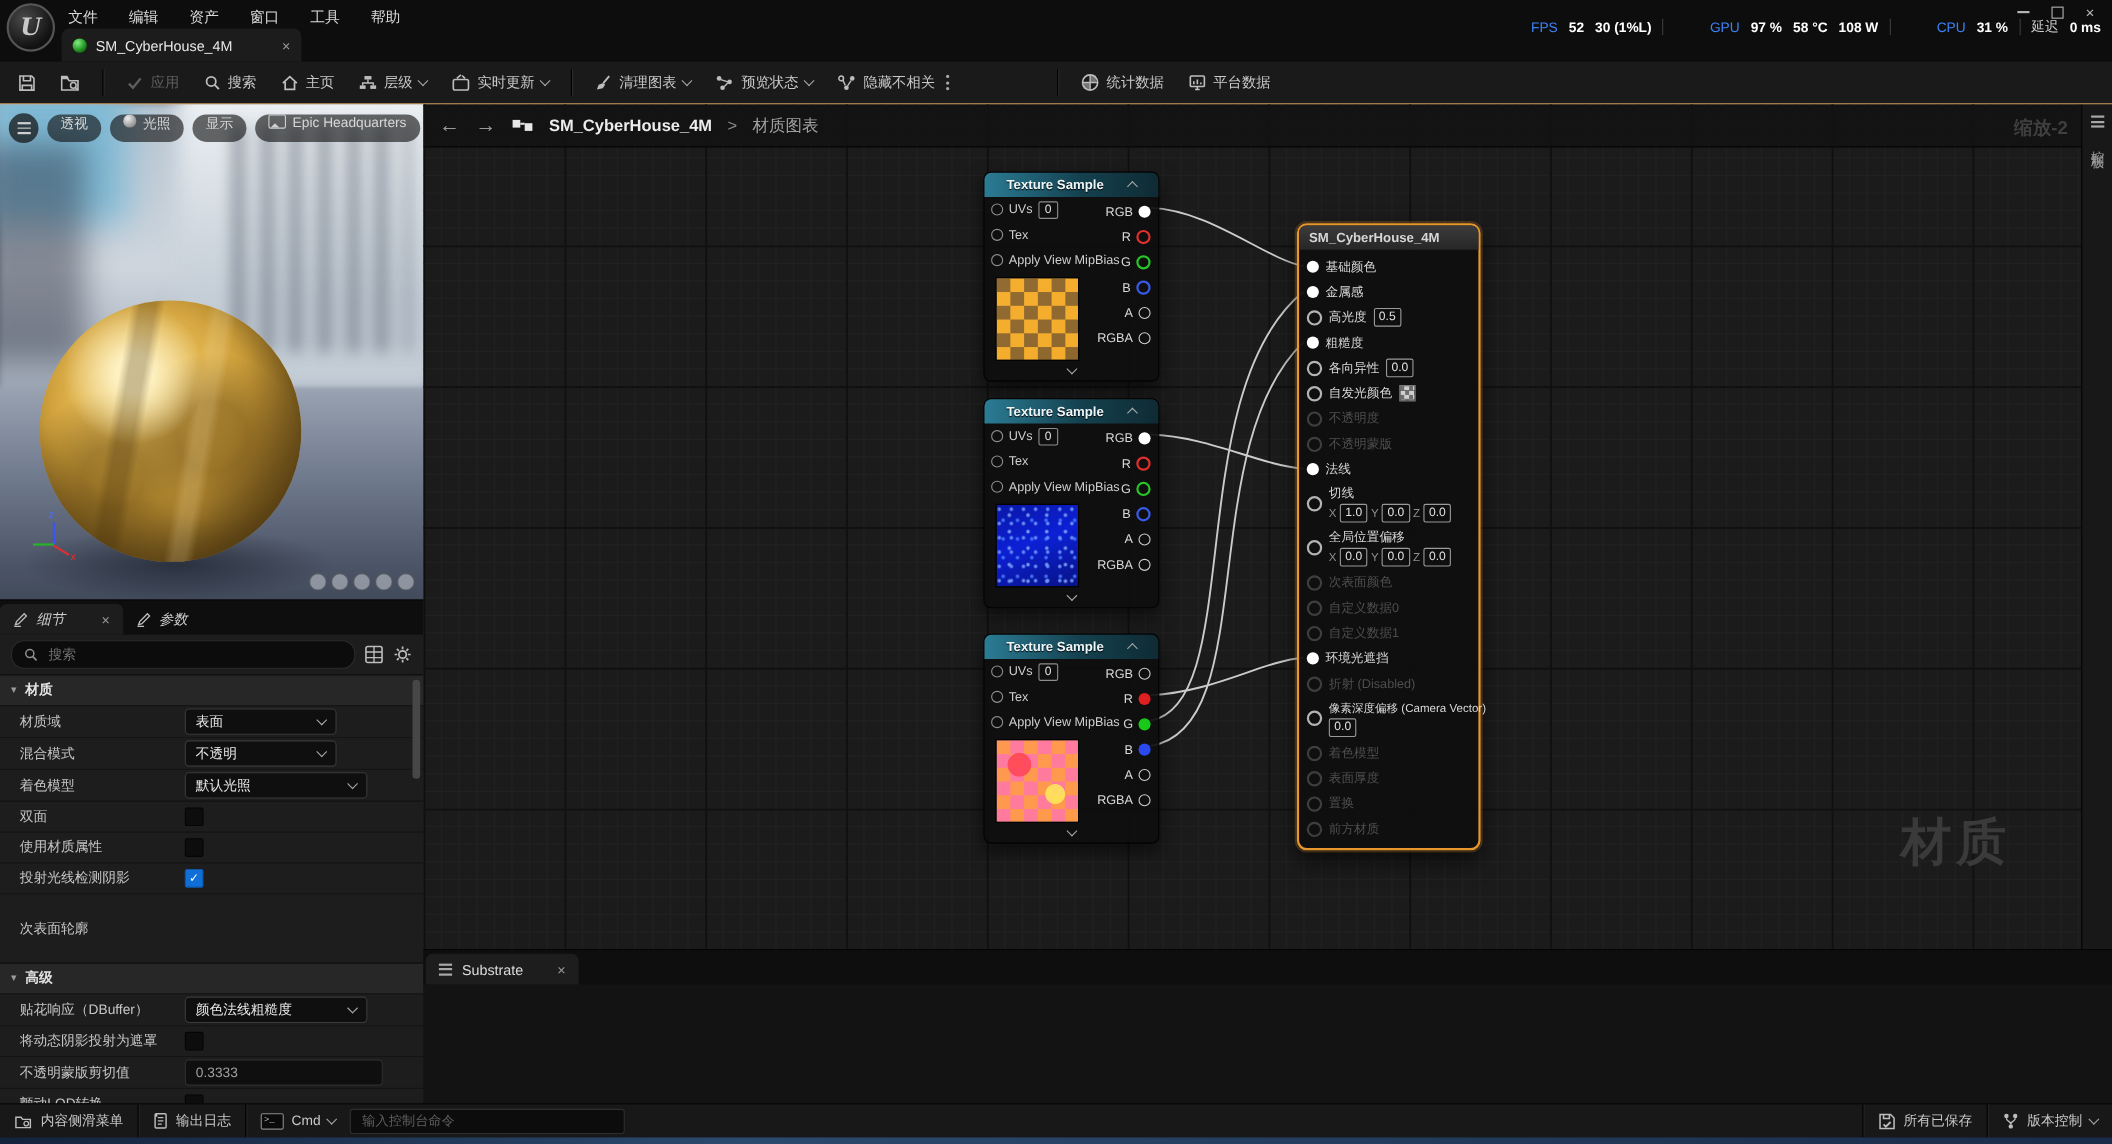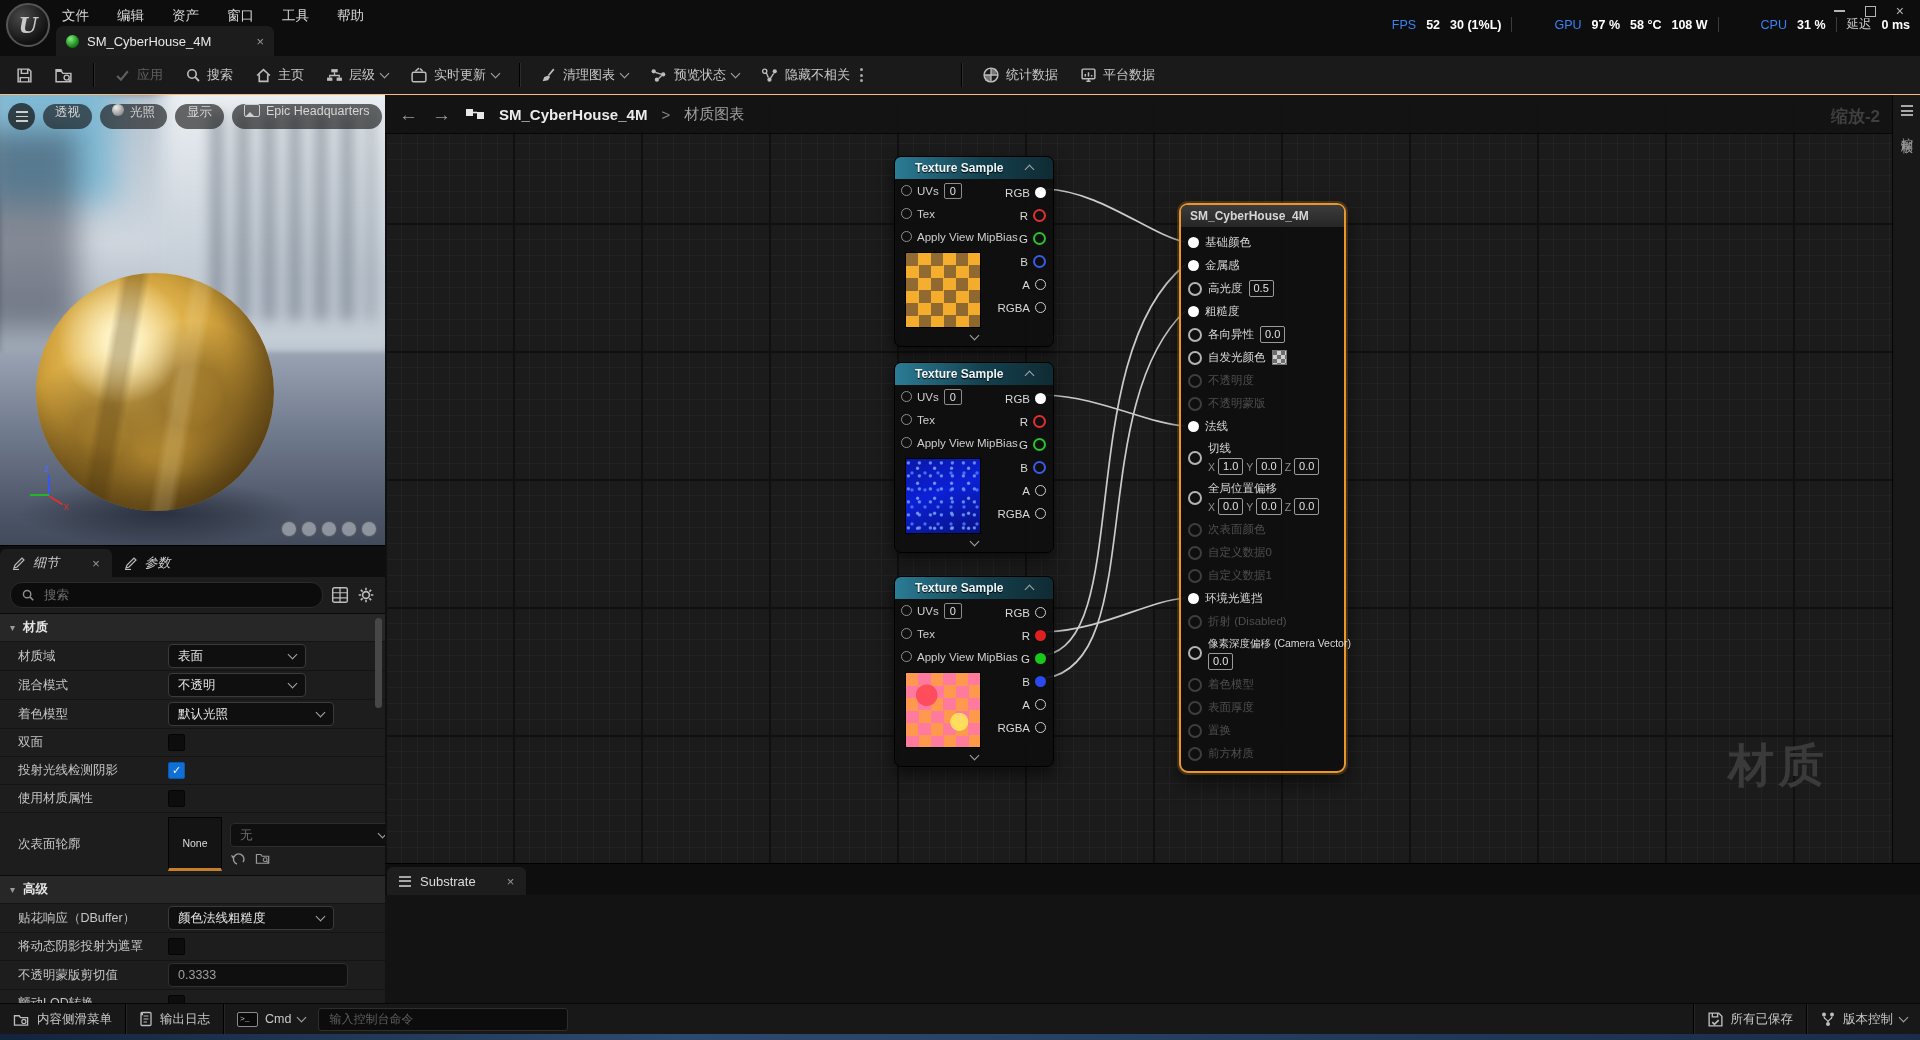--- a/index.html
+++ b/index.html
@@ -462,53 +462,33 @@
           </div>
         </div>
     </div>
     <div class="drow">
       <div class="dlabel">双面</div>
       <div class="dval">
           <div class="cbox"></div>
         </div>
     </div>
     <div class="drow">
+      <div class="dlabel">使用材质属性</div>
+      <div class="dval">
+          <div class="cbox"></div>
+        </div>
+    </div>
+    <div class="drow">
       <div class="dlabel">投射光线检测阴影</div>
       <div class="dval">
           <div class="cbox checked">✓</div>
-        </div>
-    </div>
-    <div class="drow">
-      <div class="dlabel">使用材质属性</div>
-      <div class="dval">
-          <div class="cbox"></div>
         </div>
     </div>
     <div class="drow" style="min-height:62px;">
       <div class="dlabel">次表面轮廓</div>
-      <div class="dval">
-        <div class="nonebox">None</div>
-        <div class="ssp-col">
-          <div class="dropdown disabled wide">
-              <span>无</span>
-              <i class="chev"></i>
-            </div>
-          <div class="ssp-icons">
-            <svg class="ic" width="15" height="13" viewBox="0 0 15 13">
-                <path d="M13 10 A5.2 5.2 0 1 0 7 12" fill="none" stroke="#9a9a9a" stroke-width="1.4"></path>
-                <path d="M2.2 6.2 L1 3 L4.4 4.2 z" fill="#9a9a9a"></path>
-              </svg>
-            <svg class="ic" width="16" height="14" viewBox="0 0 17 16">
-                <path d="M1 4 h5 l1.5 2 H15 v8 H1 z" fill="none" stroke="#9a9a9a" stroke-width="1.4"></path>
-                <circle cx="11" cy="10" r="2.2" fill="none" stroke="#9a9a9a" stroke-width="1.2"></circle>
-                <path d="M12.6 11.6 L14.6 13.6" stroke="#9a9a9a" stroke-width="1.2"></path>
-              </svg>
-          </div>
-        </div>
-      </div>
     </div>
 
     <div class="dsection">
       <span class="tri">▾</span>
       <span>高级</span>
     </div>
 
     <div class="drow">
       <div class="dlabel">贴花响应（DBuffer）</div>
       <div class="dval">

